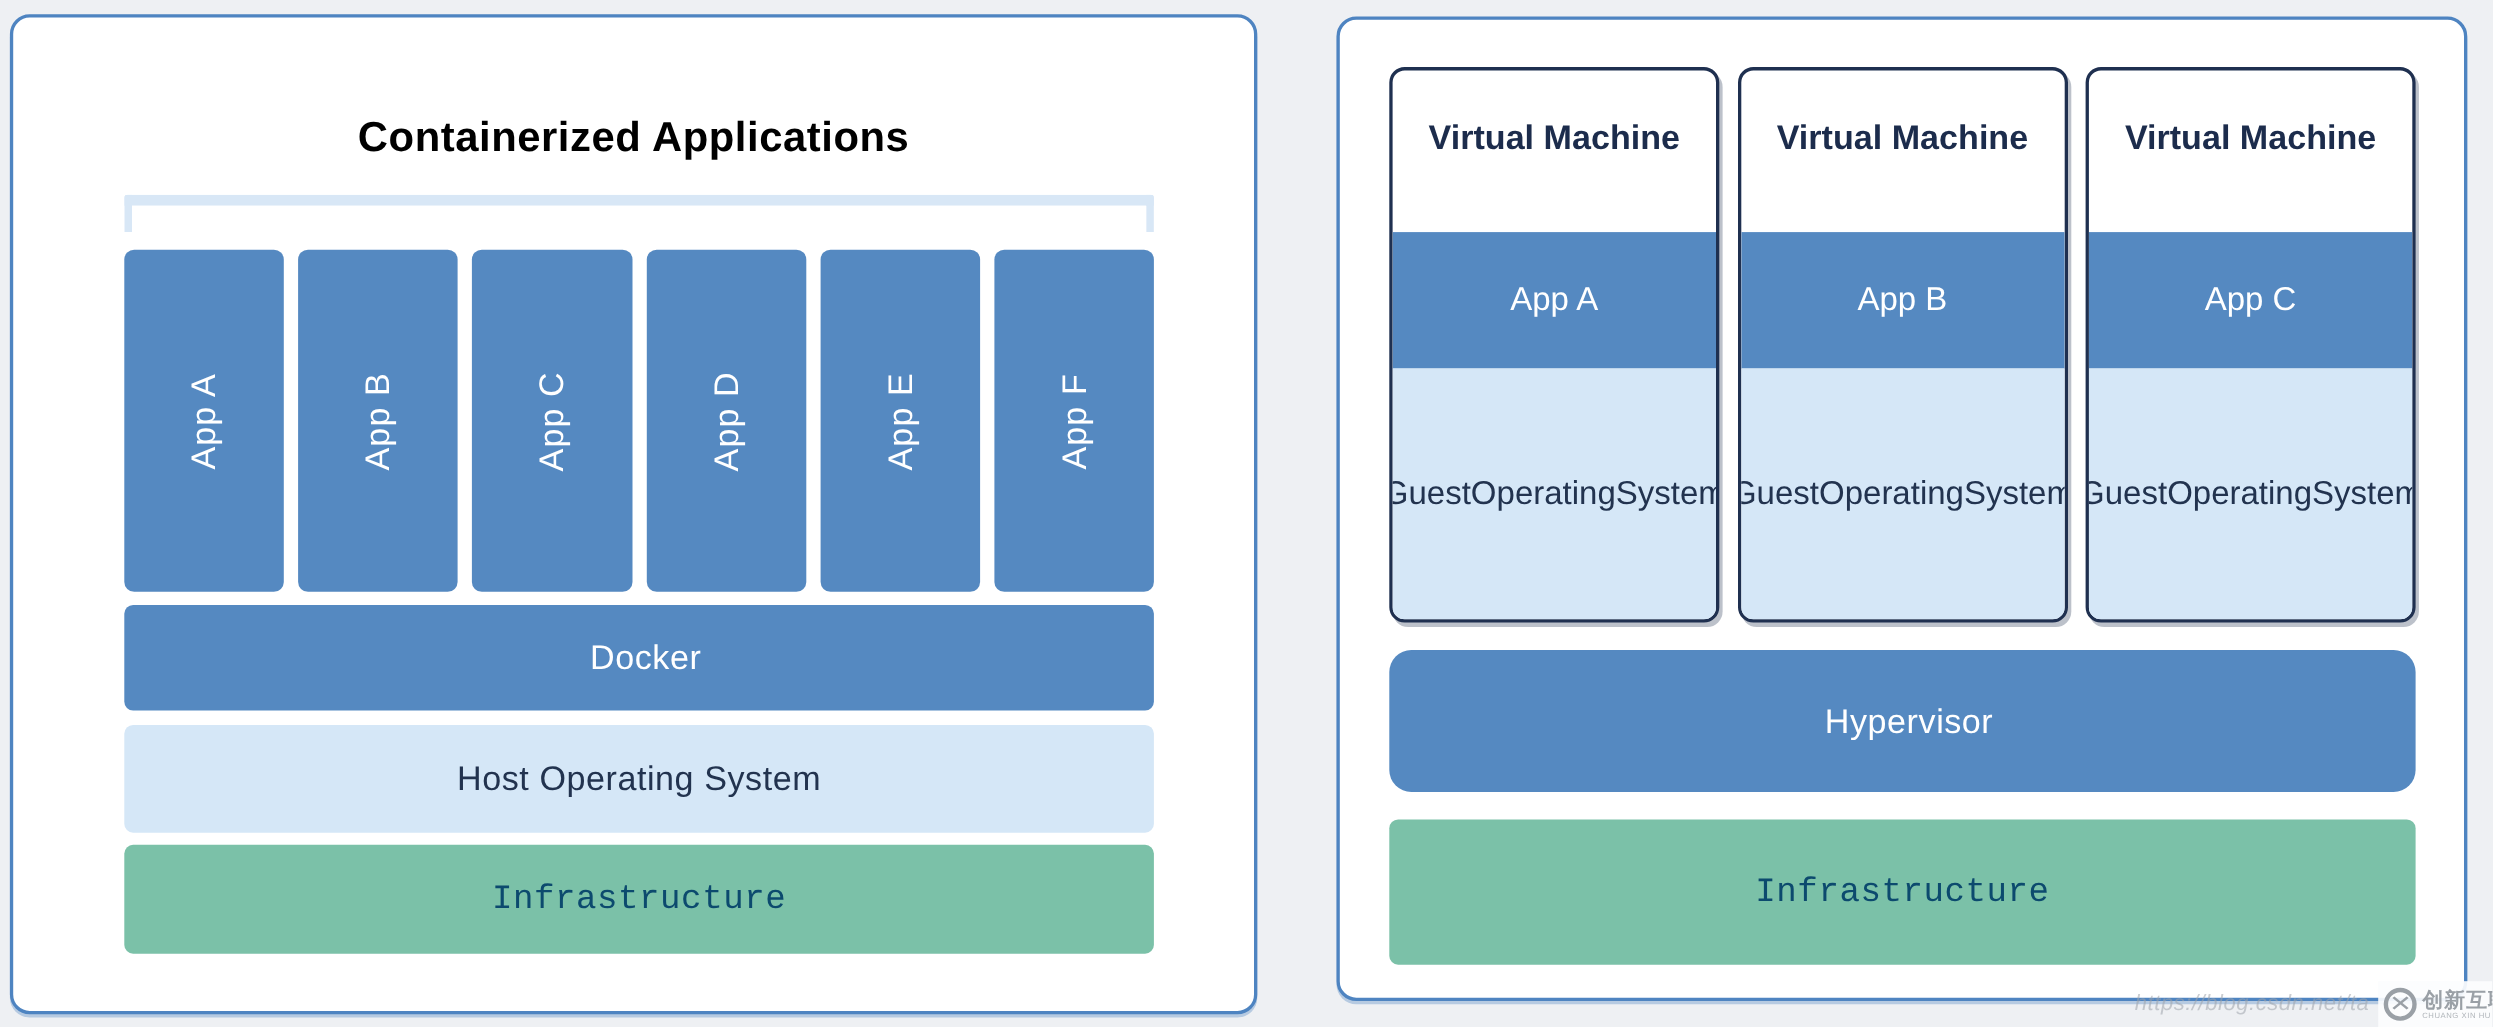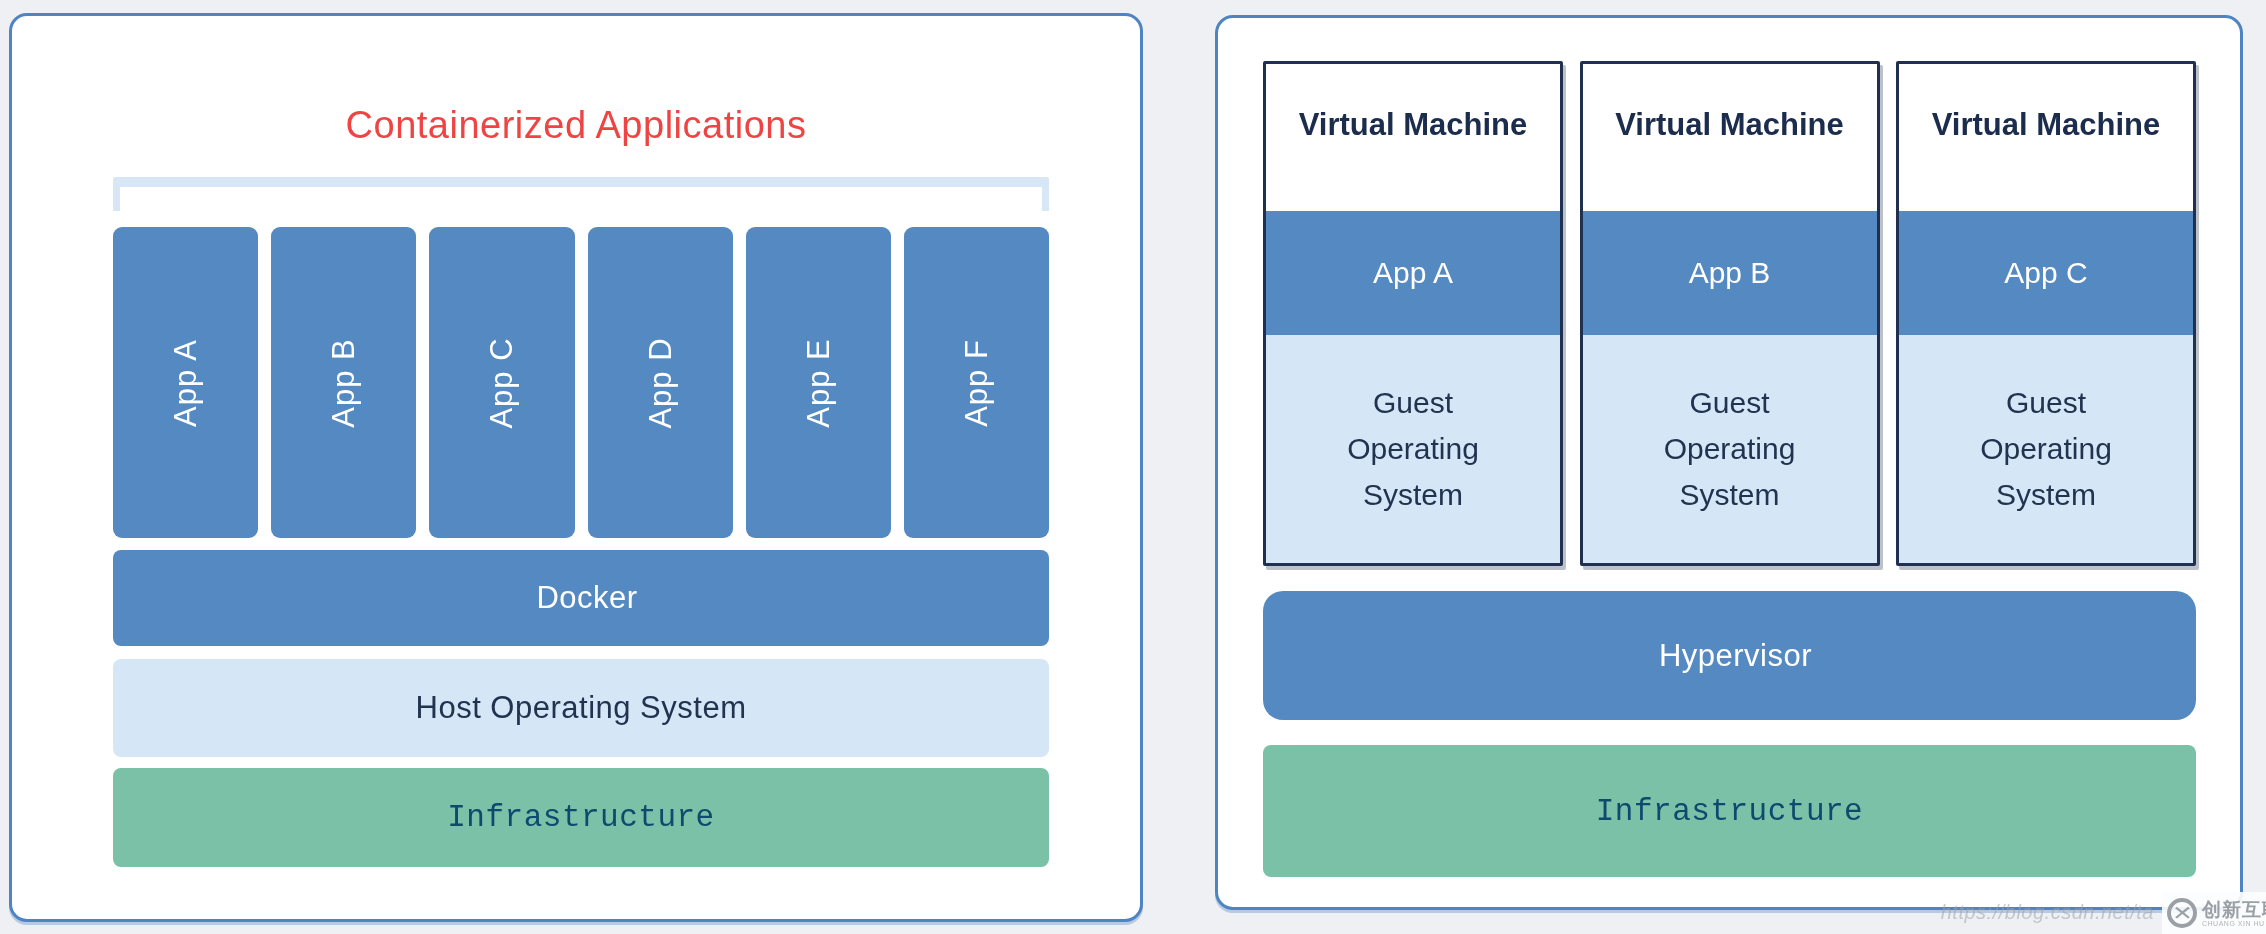--- a/index.html
+++ b/index.html
@@ -26,23 +26,23 @@
   }
   .panel-left  { left: 9px;    top: 13px; width: 1134px; height: 909px; }
   .panel-right { left: 1215px; top: 15px; width: 1028px; height: 895px; }
 
   
   .lp-title {
     position: absolute;
     left: 0; top: 88px; width: 100%;
     text-align: center;
     font-size: 38px;
-    font-weight: 400;
-    letter-spacing: 0.5px;
-    color: #ef4444;
+    font-weight: 700;
+    letter-spacing: 0.5px;
+    color: #000000;
   }
   .bracket {
     position: absolute;
     left: 101px; top: 161px;
     width: 936px; height: 34px;
     border-top: 10px solid #d8e7f6;
     border-left: 7px solid #d8e7f6;
     border-right: 7px solid #d8e7f6;
     border-radius: 3px 3px 0 0;
   }
@@ -92,21 +92,21 @@
     position: absolute;
     left: 45px; top: 43px;
     width: 933px; height: 505px;
     display: flex;
     justify-content: space-between;
   }
   .vm {
     width: 300px;
     background: #ffffff;
     border: 3px solid #1f3050;
-    border-radius: 2px;
+    border-radius: 14px;
     box-shadow: 3px 4px 0 rgba(34, 51, 79, 0.3);
     display: flex;
     flex-direction: column;
     overflow: hidden;
   }
   .vm-title {
     height: 147px;
     display: flex;
     align-items: center;
     justify-content: center;
@@ -124,21 +124,21 @@
     align-items: center;
     justify-content: center;
   }
   .vm-os {
     flex: 1;
     background: #d5e7f7;
     color: #22334f;
     font-size: 30px;
     line-height: 46px;
     display: flex;
-    flex-direction: column;
+    flex-direction: row;
     align-items: center;
     justify-content: center;
     text-align: center;
   }
   .rp-hyper { left: 45px; top: 573px; width: 933px; height: 129px; border-radius: 20px; }
   .rp-infra { left: 45px; top: 727px; width: 933px; height: 132px; }
 
   
   .wm-url {
     position: absolute;

